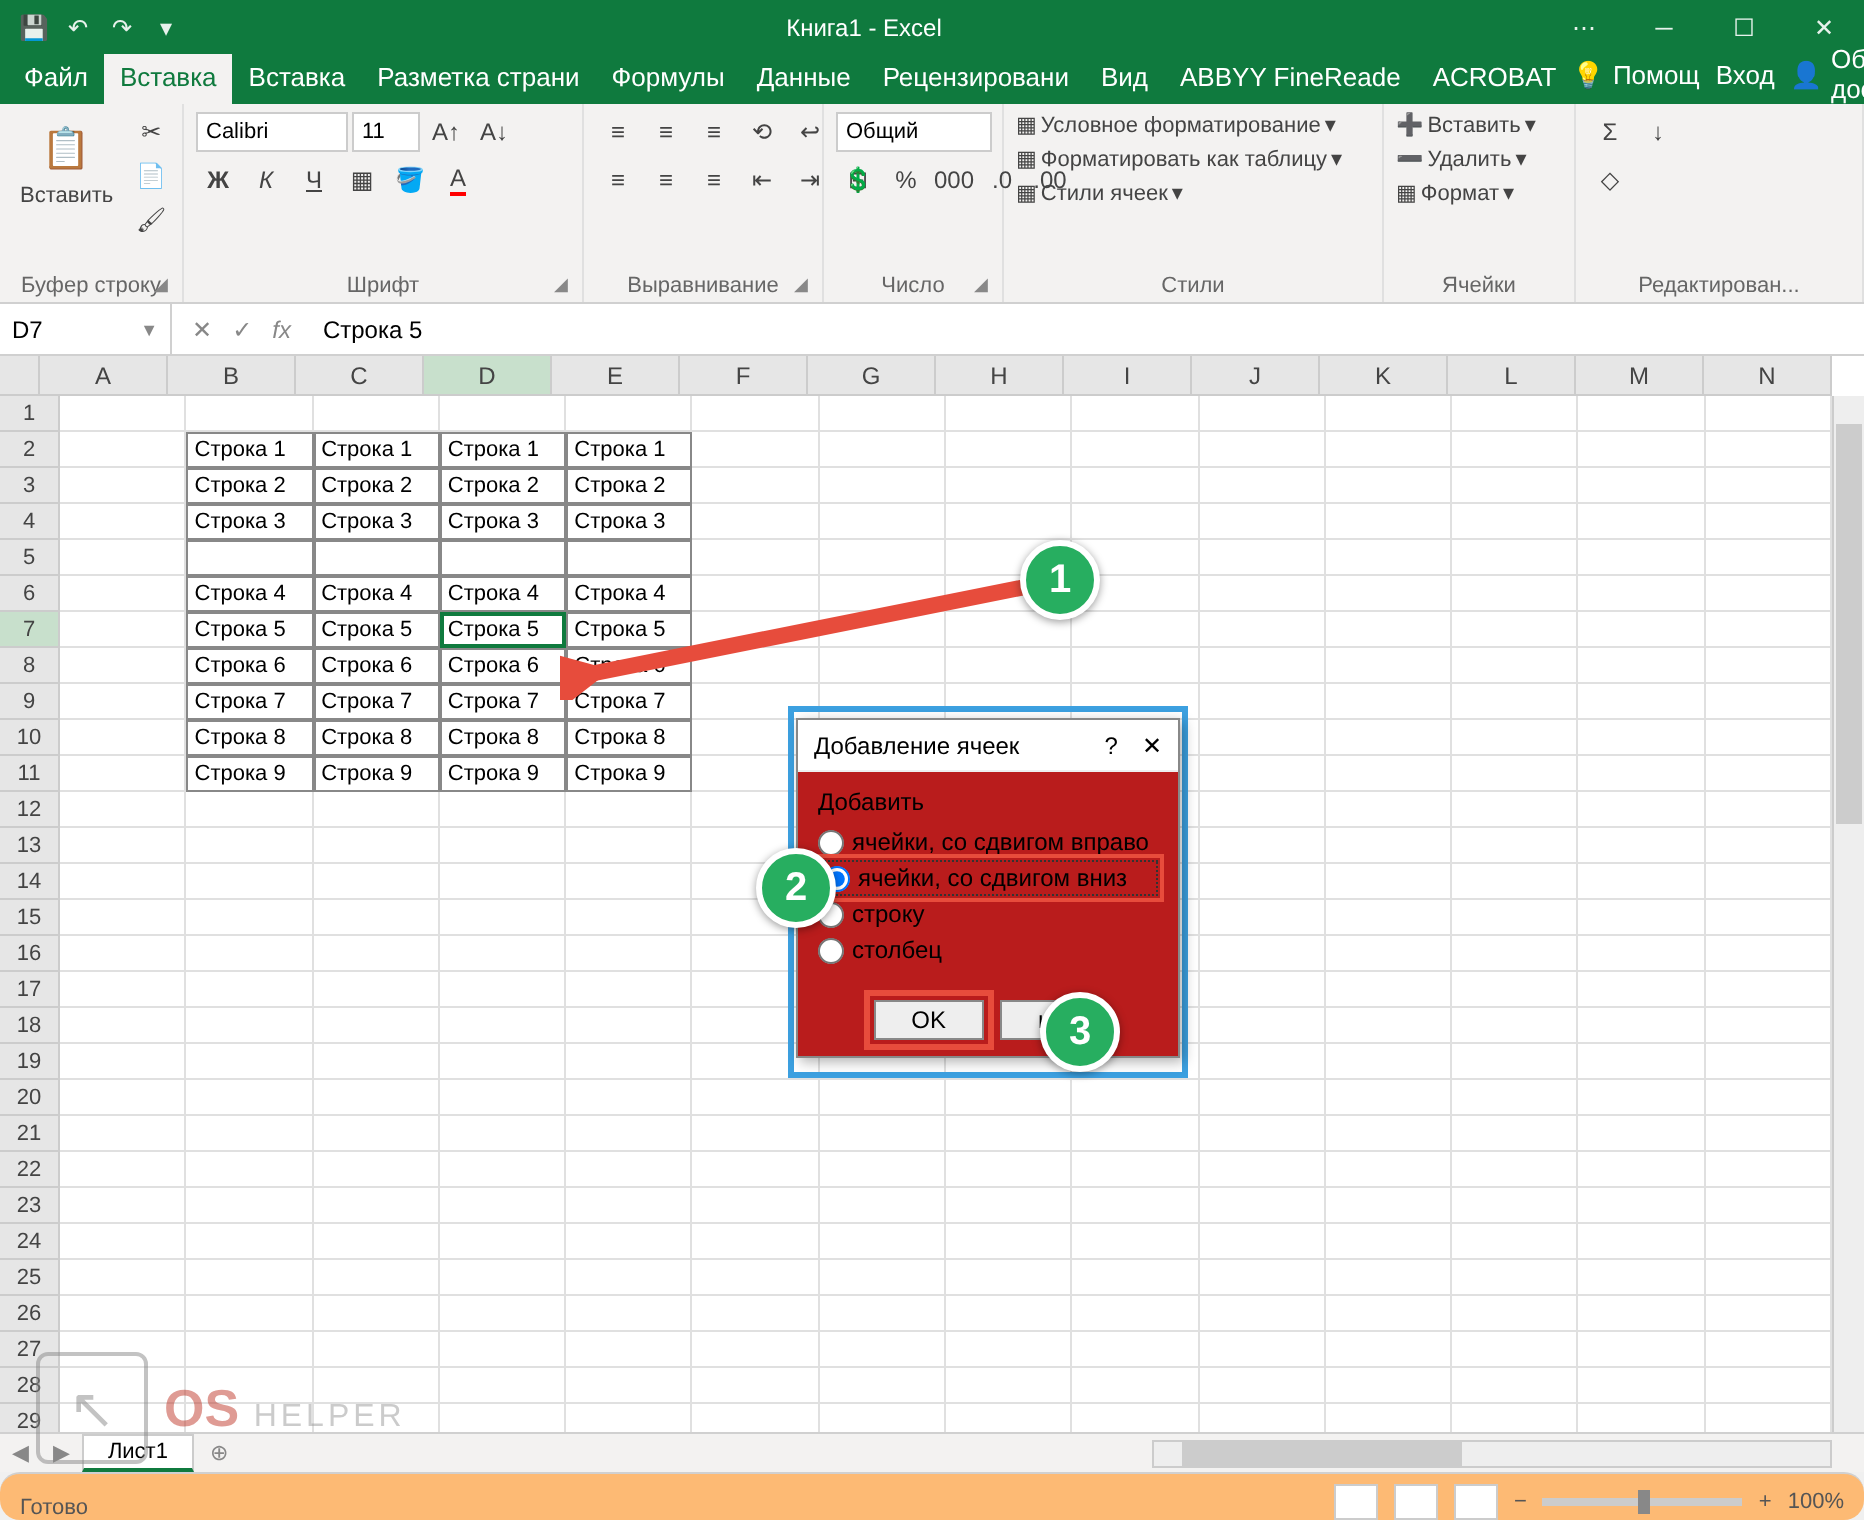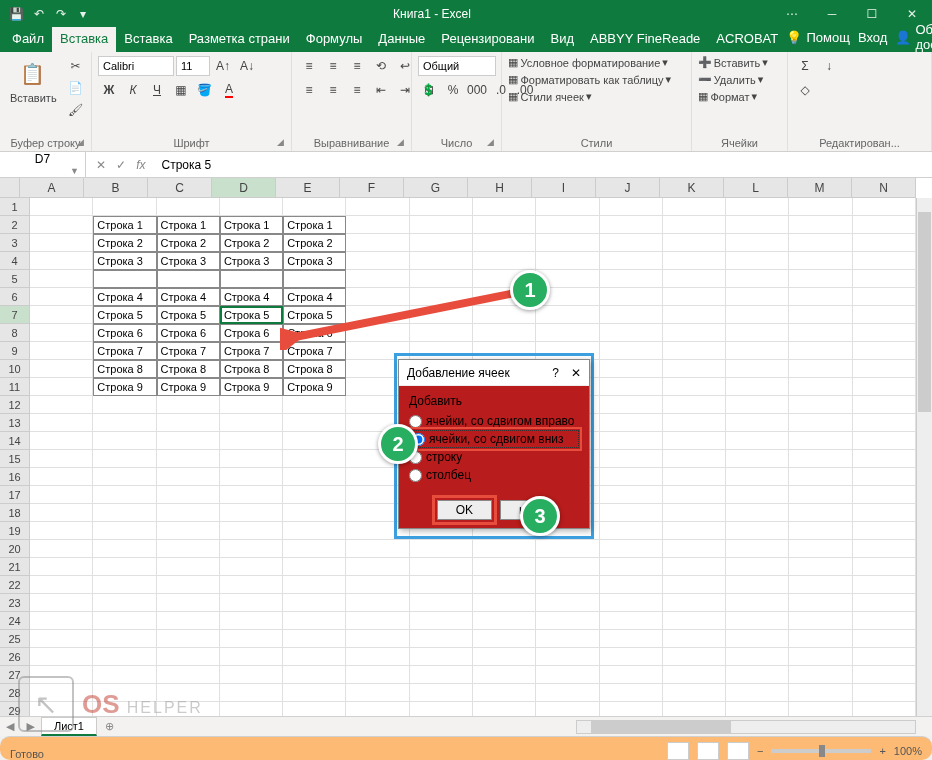--- a/index.html
+++ b/index.html
@@ -29,21 +29,21 @@
 .bigbtn { display: flex; flex-direction: column; align-items: center; gap: 2px; padding: 2px 4px; }
 .bigbtn .icon { width: 32px; height: 32px; display: flex; align-items: center; justify-content: center; font-size: 20px; }
 .smallbtn { width: 22px; height: 20px; display: flex; align-items: center; justify-content: center; font-size: 12px; }
 .col { display: flex; flex-direction: column; gap: 2px; }
 .row { display: flex; gap: 2px; align-items: center; }
 
 .font-select { border: 1px solid #ccc; background: #fff; font-size: 11px; height: 20px; padding: 0 4px; }
 
 
 .namebox-row { background: #fff; border-bottom: 1px solid #d0d0d0; height: 26px; display: flex; align-items: center; font-size: 12px; }
-.namebox { width: 86px; border-right: 1px solid #d0d0d0; padding: 0 6px; height: 100%; display: flex; align-items: center; flex-direction: column; }
+.namebox { width: 86px; border-right: 1px solid #d0d0d0; padding: 0 6px; height: 100%; display: flex; align-items: center; }
 .namebox .dd { margin-left: auto; color: #888; font-size: 9px; }
 .fx-btns { display: flex; align-items: center; gap: 10px; padding: 0 10px; color: #888; }
 .fx-input { flex: 1; padding: 0 6px; }
 
 
 .grid-area { position: absolute; top: 178px; left: 0; right: 0; bottom: 24px; background: #fff; overflow: hidden; }
 .colheads { display: flex; position: absolute; top: 0; left: 0; right: 16px; height: 20px; background: #e6e6e6; border-bottom: 1px solid #ccc; }
 .corner { width: 30px; border-right: 1px solid #ccc; background: #e6e6e6; }
 .colhead { width: 64px; text-align: center; font-size: 12px; border-right: 1px solid #ccc; line-height: 20px; color: #444; }
 .rowheads { position: absolute; top: 20px; left: 0; width: 30px; bottom: 20px; background: #e6e6e6; border-right: 1px solid #ccc; }

